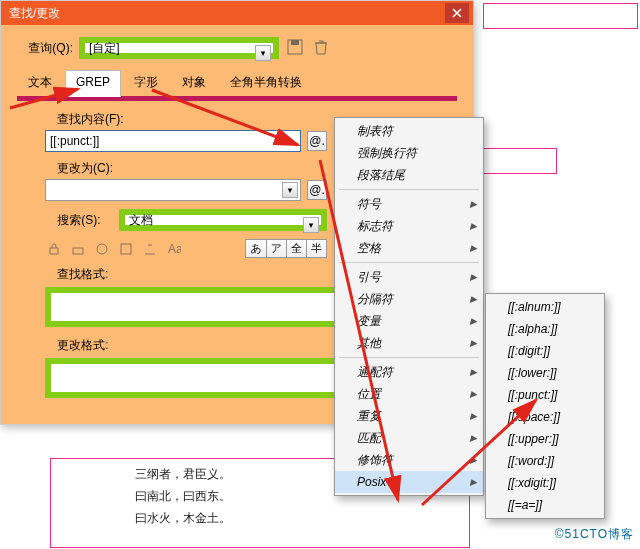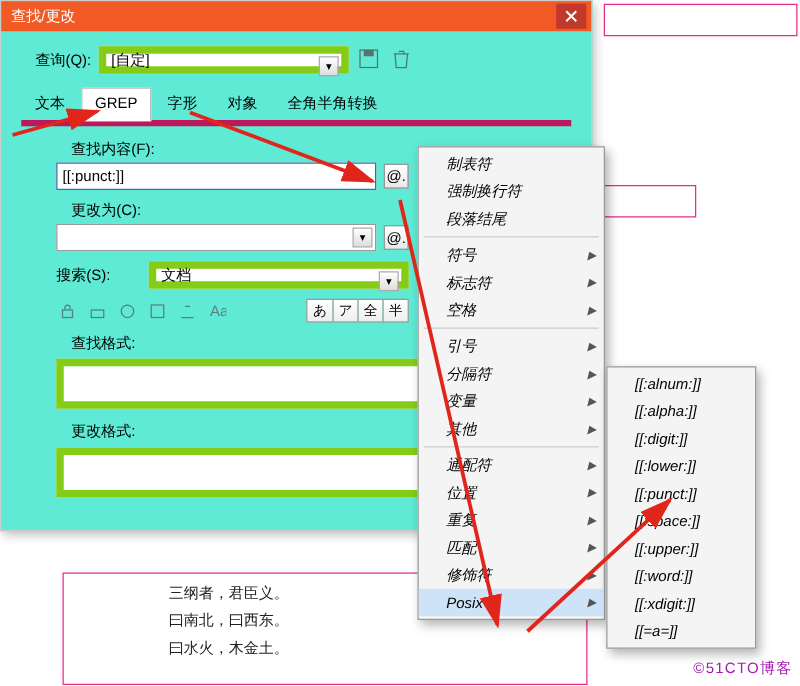--- a/index.html
+++ b/index.html
@@ -1,27 +1,27 @@
 <!DOCTYPE html>
 <html><head>
 <meta charset="utf-8">
 <style>
   * { box-sizing: border-box; font-family: "Microsoft YaHei", Arial, sans-serif; font-size: 12px; }
   body { margin: 0; width: 640px; height: 549px; background: #fff; position: relative; overflow: hidden; }
   .page-bg { position: absolute; top: 0; left: 0; width: 640px; height: 549px; }
   .pink-box { position: absolute; border: 1px solid #ea2a8b; }
   .bg-text { position: absolute; left: 135px; top: 463px; font-family: "SimSun", serif; font-size: 16px; line-height: 22px; color: #222; }
-  .dialog { position: absolute; top: 0; left: 0; width: 474px; background: #5eead4; border: 1px solid #ccc; box-shadow: 2px 3px 8px rgba(0,0,0,.25); }
+  .dialog { position: absolute; top: 0; left: 0; width: 474px; background: #fdba74; border: 1px solid #ccc; box-shadow: 2px 3px 8px rgba(0,0,0,.25); }
   .titlebar { height: 24px; background: #f15a24; color: #fff; display: flex; align-items: center; padding: 0 4px 0 8px; }
   .titlebar .t { flex: 1; }
   .titlebar .close { width: 24px; height: 20px; background: #c1392b; display: flex; align-items: center; justify-content: center; cursor: pointer; }
   .content { padding: 12px 16px 16px 16px; }
   .row { display: flex; align-items: center; margin-bottom: 10px; position: relative; }
   .lbl { width: 56px; text-align: right; margin-right: 6px; }
-  .lblw { width: 68px; text-align: left; margin-right: 6px; }
+  .lblw { width: 68px; text-align: center; margin-right: 6px; }
   .combo { flex: 1; height: 22px; border: 6px solid #84cc16; background: #fff; display: flex; align-items: center; padding: 0 4px; position: relative; }
   .combo .arrow { position: absolute; right: 2px; top: 2px; width: 16px; height: 16px; border: 1px solid #aaa; background: linear-gradient(#fff,#ddd); display: flex; align-items: center; justify-content: center; font-size: 9px; }
   .iconbtn { width: 18px; height: 18px; margin-left: 8px; opacity: .8; }
   .tabs { display: flex; border-bottom: 5px solid #be185d; margin: 6px 0 10px 0; }
   .tab { padding: 4px 10px; border: 1px solid transparent; margin-right: 2px; cursor: pointer; }
   .tab.active { border: 1px solid #bbb; border-bottom: 1px solid #fff; background: #fff; position: relative; top: 1px; }
   .fieldlabel { margin: 2px 0 2px 40px; }
   .fieldrow { display: flex; align-items: center; margin: 0 0 8px 28px; }
   .txt { flex: 1; height: 22px; border: 1px solid #3a6ea5; background: #fff; padding: 0 4px; }
   .txt.plain { border: 1px solid #999; }
@@ -32,21 +32,21 @@
   .segbtns span { padding: 1px 4px; border-right: 1px solid #999; background: linear-gradient(#fff,#eee); font-size: 11px; }
   .segbtns span:last-child { border-right: none; }
   .bigcombo { height: 40px; }
   .rightbtns { position: absolute; right: 16px; top: 88px; width: 106px; }
   .btn { height: 24px; border: 1px solid #999; background: linear-gradient(#fdfdfd,#e8e8e8); display: flex; align-items: center; justify-content: center; margin-bottom: 6px; cursor: pointer; }
   .menu { position: absolute; background: #f4f4f4; border: 1px solid #999; box-shadow: 3px 4px 8px rgba(0,0,0,.3); padding: 2px 0; }
   .menu .mi { height: 22px; display: flex; align-items: center; padding: 0 22px 0 22px; position: relative; cursor: pointer; white-space: nowrap; font-style: italic; }
   .menu .mi.sub::after { content: "▶"; position: absolute; right: 6px; font-size: 9px; color: #555; }
   .menu .sep { height: 1px; background: #ccc; margin: 3px 4px; }
   .menu .mi.hl { background: #cfe3f8; }
-  .watermark { position: absolute; right: 6px; bottom: 6px; color: #a21caf; font-size: 12px; letter-spacing: 1px; }
+  .watermark { position: absolute; right: 6px; bottom: 6px; color: #0369a1; font-size: 12px; letter-spacing: 1px; }
   svg.arrow-ann { position: absolute; pointer-events: none; }
 </style>
 </head>
 <body>
 
 <div class="page-bg">
   <div class="pink-box" style="left:483px; top:3px; width:155px; height:26px;"></div>
   <div class="pink-box" style="left:483px; top:148px; width:74px; height:26px;"></div>
   <div class="pink-box" style="left:50px; top:458px; width:420px; height:90px;"></div>
   <div class="bg-text">

